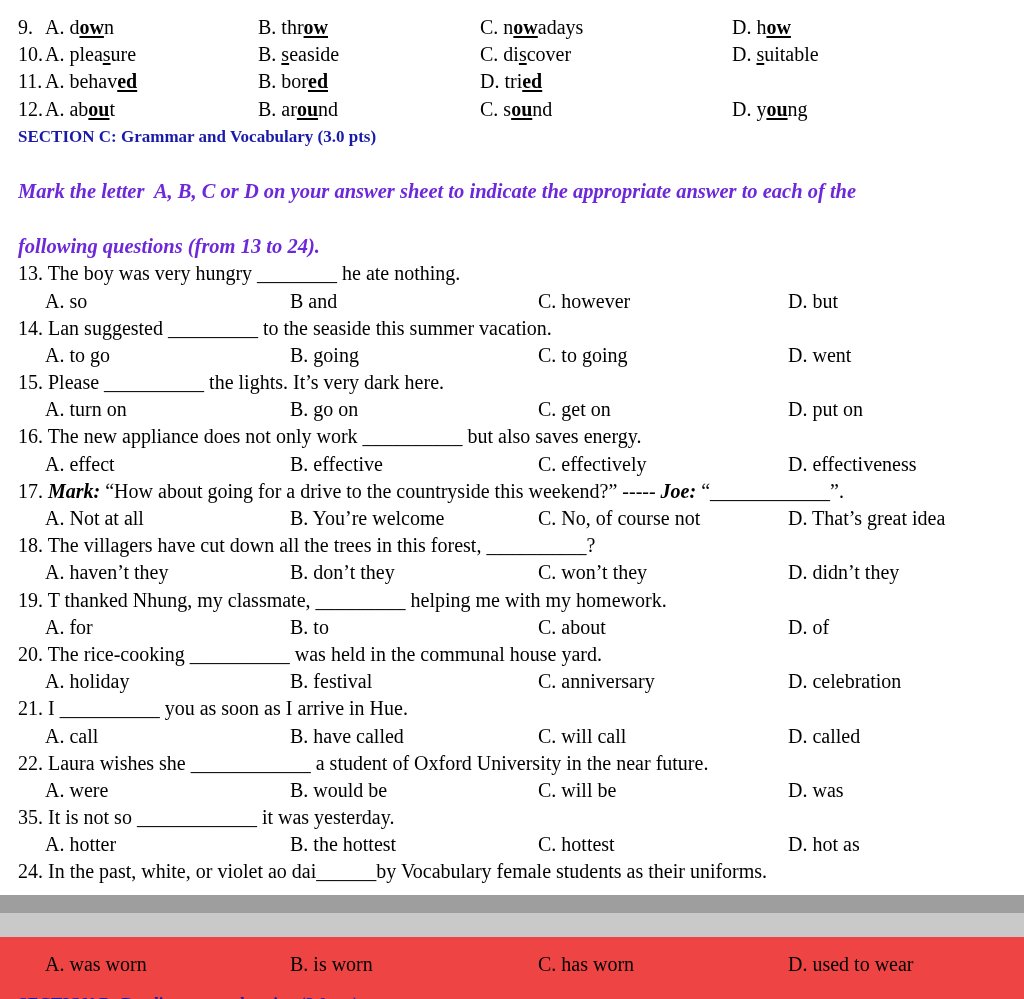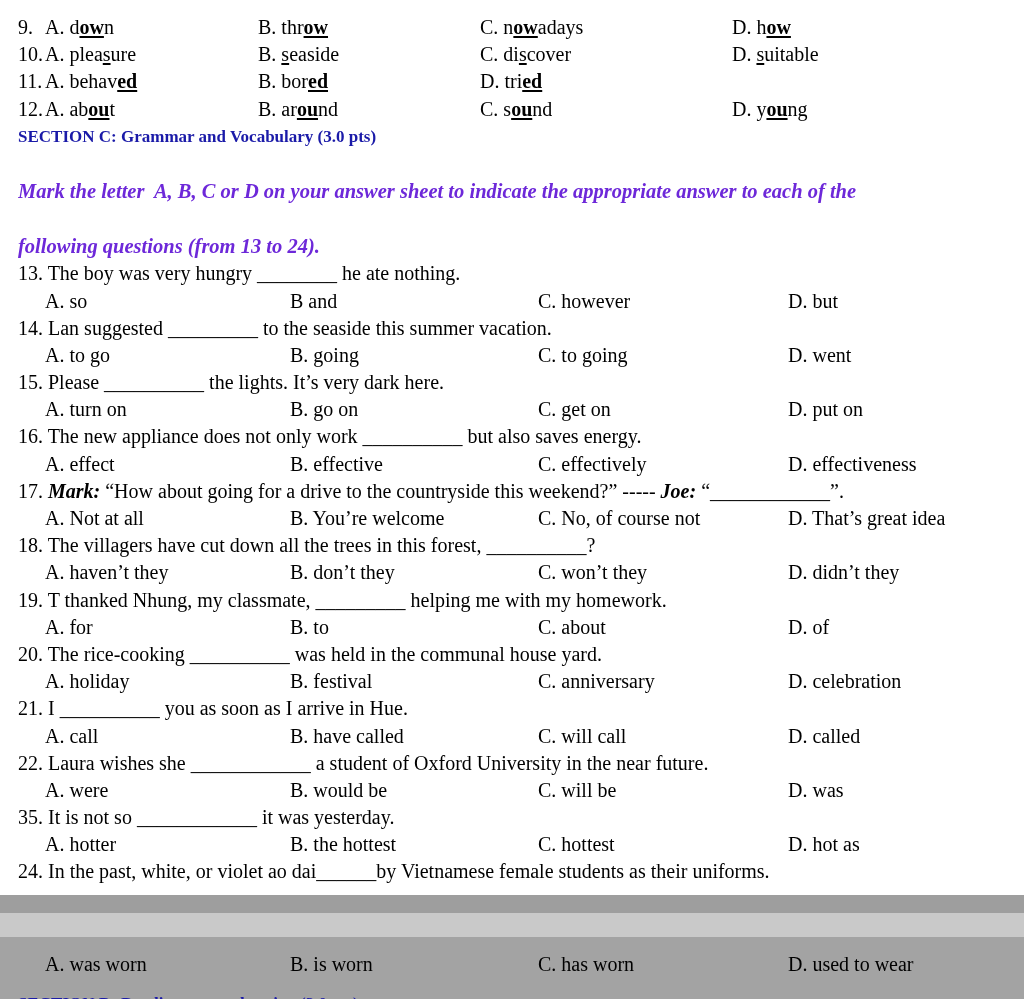--- a/index.html
+++ b/index.html
@@ -1,20 +1,20 @@
 <!DOCTYPE html>
 <html><head>
 <meta charset="utf-8">
 <style>
   * { margin:0; padding:0; box-sizing:border-box; }
   html,body { width:1024px; height:999px; overflow:hidden; }
   body { background:#ffffff; font-family:"Liberation Serif", serif; color:#000; }
   .sheet { width:1024px; height:999px; overflow:hidden; background:#fff; position:relative; }
   .page1 { height:895px; padding:14px 0 0 18px; overflow:hidden; background:#fff; }
-  .page2 { height:62px; padding:14px 0 0 18px; overflow:hidden; background:#a3a3a3; }
+  .page2 { height:62px; padding:14px 0 0 18px; overflow:hidden; background:#ef4444; }
   .band-dark { height:18px; background:#9e9e9e; }
   .band-light { height:24px; background:#c9c9c9; }
   .prow { display:grid; grid-template-columns:27px 213px 222px 252px 1fr;
           height:27.2px; line-height:27.2px; white-space:nowrap; font-size:20px; }
   .qline { height:27.2px; line-height:27.2px; white-space:nowrap; font-size:20px; overflow:hidden; }
   .orow { display:grid; grid-template-columns:245px 248px 250px 1fr; margin-left:27px;
           height:27.2px; line-height:27.2px; white-space:nowrap; font-size:20px; }
   .section-head { color:#1a1aa8; font-weight:bold; font-size:17px;
                   height:27.2px; line-height:27.2px; white-space:nowrap; overflow:hidden; }
   .instr { color:#6d28d9; font-weight:bold; font-style:italic; font-size:20.5px;
@@ -134,21 +134,21 @@
           <span class="opt">C. will be</span>
           <span class="opt">D. was</span>
         </div>
         <div class="qline"><span>35. </span><span>It is not so ____________ it was yesterday.</span></div>
         <div class="orow">
           <span class="opt">A. hotter</span>
           <span class="opt">B. the hottest</span>
           <span class="opt">C. hottest</span>
           <span class="opt">D. hot as</span>
         </div>
-        <div class="qline"><span>24. </span><span>In the past, white, or violet ao dai______by Vietnamese female students as their uniforms.</span></div>
+        <div class="qline"><span>24. </span><span>In the past, white, or violet ao dai______by Vocabulary female students as their uniforms.</span></div>
       </div>
     <div class="pagenum">1</div>
   </div>
   <div class="band-dark"></div>
   <div class="band-light"></div>
   <div class="page2">
     <div class="orow">
         <span class="opt">A. was worn</span>
         <span class="opt">B. is worn</span>
         <span class="opt">C. has worn</span>

